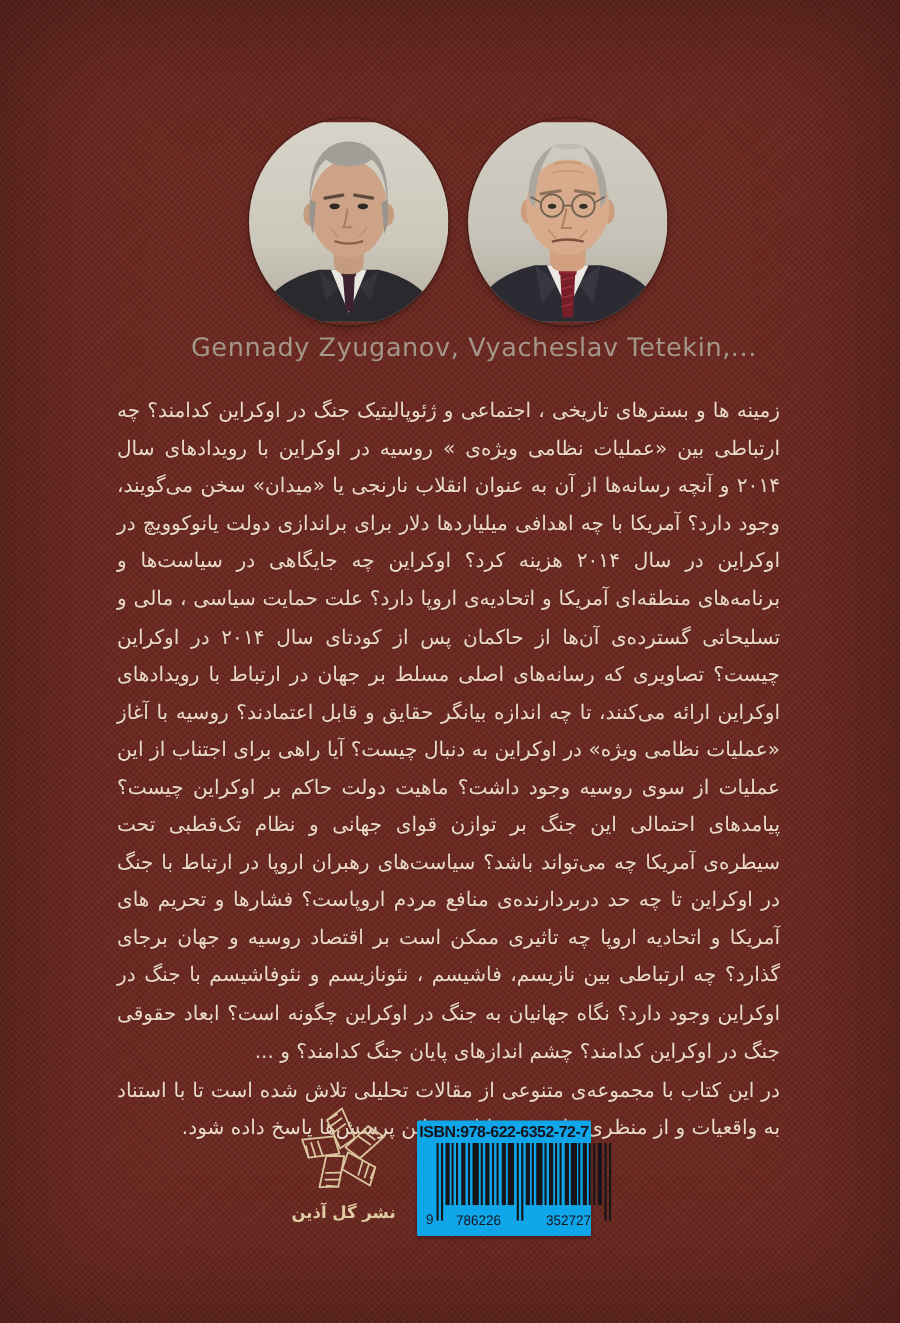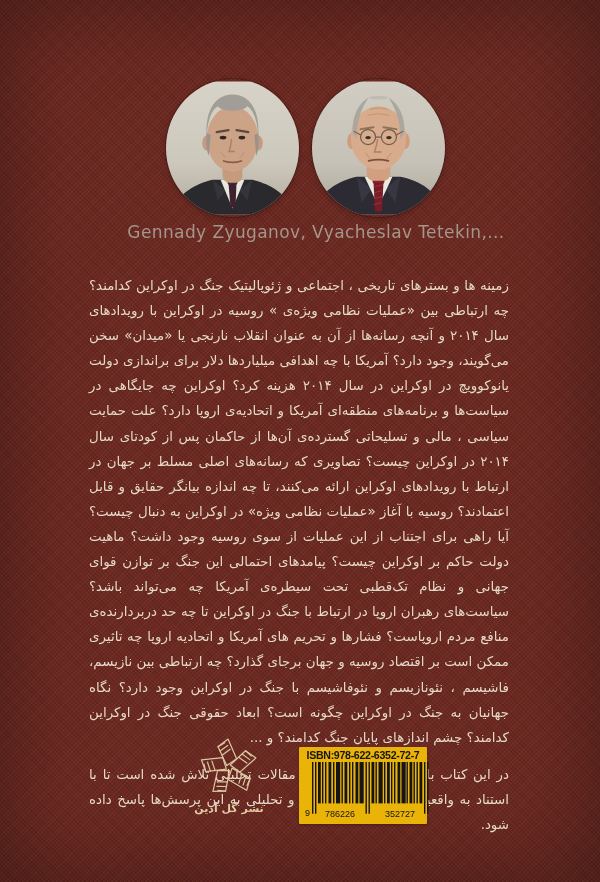--- a/index.html
+++ b/index.html
@@ -34,30 +34,30 @@
   .authors{
     position:absolute;top:222px;left:16px;width:100%;text-align:center;
     color:#a4968a;font-size:17px;letter-spacing:.4px;
   }
   .blurb{
     position:absolute;top:261px;right:79px;width:444px;
     direction:rtl;text-align:justify;
     color:#ead9c7;font-size:13.4px;line-height:25.1px;
     text-shadow:0 0 1px rgba(0,0,0,.25);
   }
-  .blurb p{margin:12px;}
+  .blurb p{margin:1px;}
   .publisher{position:absolute;left:184px;top:732px;width:90px;text-align:center;}
   .publisher svg{display:block;margin:0 auto;}
   .publisher-name{
     direction:rtl;color:#e0cba2;font-size:11px;font-weight:bold;
     margin-top:2px;white-space:nowrap;
   }
   .barcode{
-    position:absolute;left:278px;top:747px;width:128px;height:77px;
-    background:#eab308;border-radius:1px;box-shadow:0 1px 3px rgba(0,0,0,.3);margin-left:21px;
+    position:absolute;left:278px;top:747px;width:116px;height:77px;
+    background:#0ea5e9;border-radius:1px;box-shadow:0 1px 3px rgba(0,0,0,.3);
   }
   .isbn-label{
     text-align:center;color:#14141c;font-weight:bold;font-size:10.6px;
     letter-spacing:-0.3px;padding-top:2px;font-family:"Liberation Sans",sans-serif;
     white-space:nowrap;
   }
   .bars-wrap{position:absolute;left:4px;top:15px;width:128px;height:60px;}
   .bars-wrap svg{display:block;width:100%;height:100%;}
 </style>
 </head>

